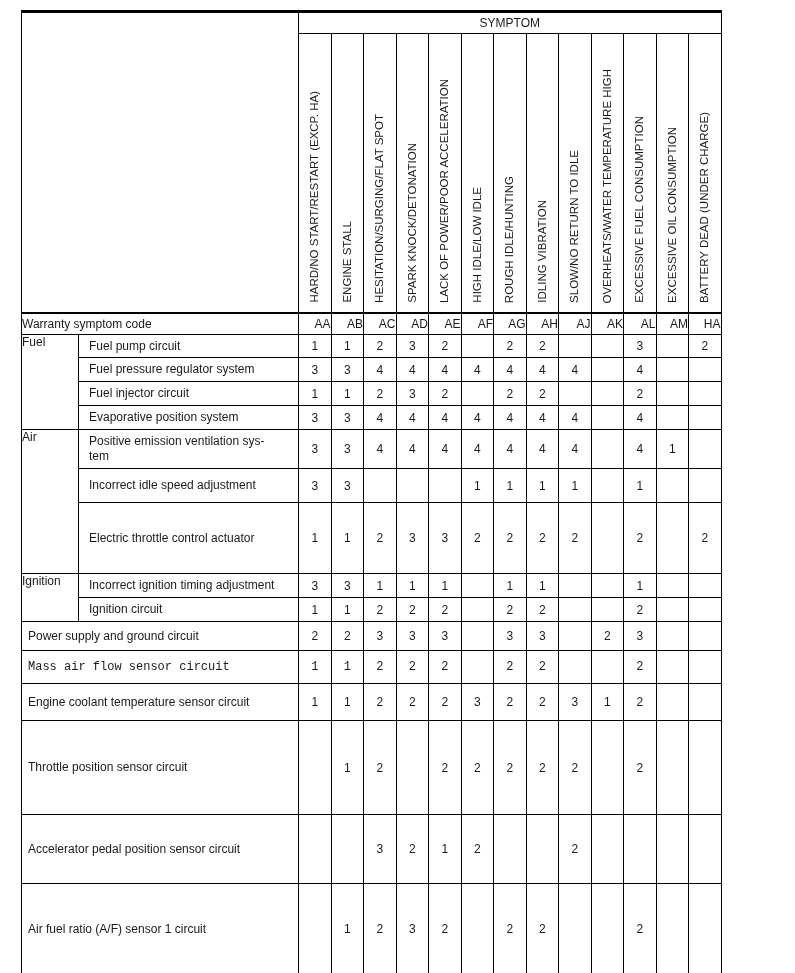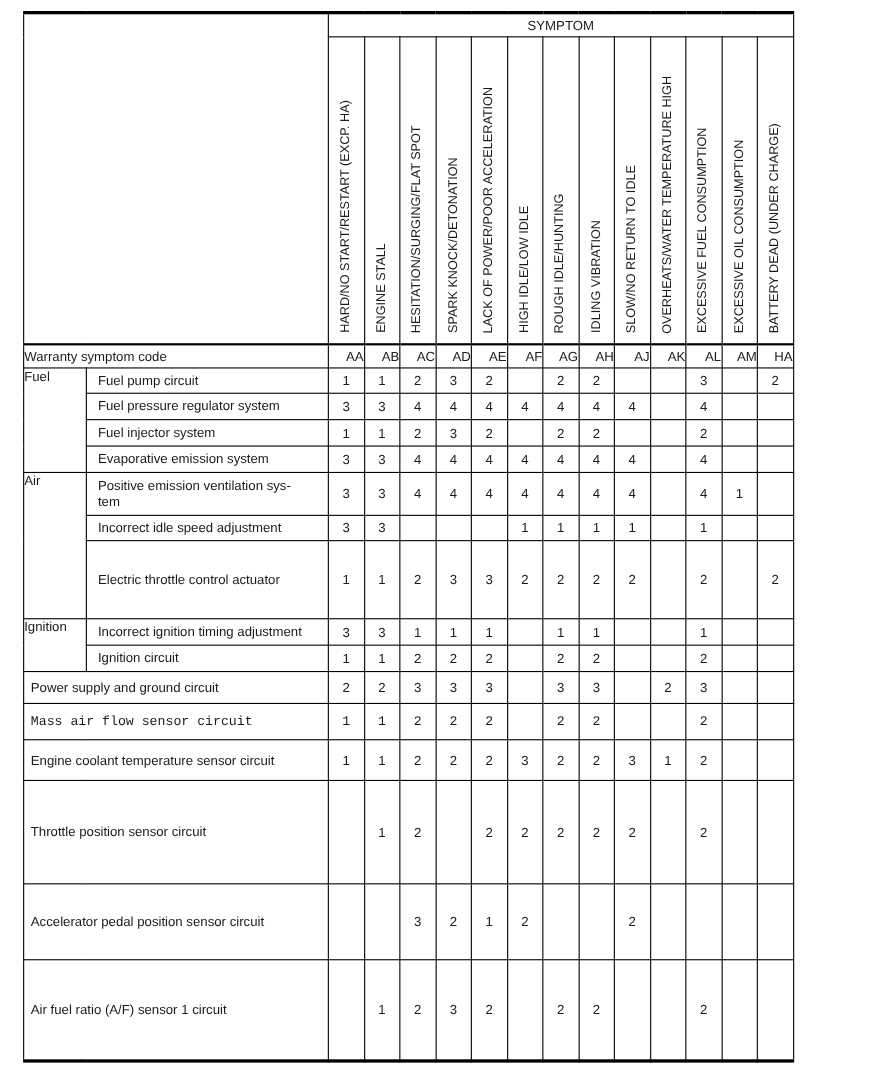--- a/index.html
+++ b/index.html
@@ -165,37 +165,37 @@
             <td class="val-cell">4</td>
             <td class="val-cell">4</td>
             <td class="val-cell">4</td>
             <td class="val-cell">4</td>
             <td class="val-cell"></td>
             <td class="val-cell">4</td>
             <td class="val-cell"></td>
             <td class="val-cell"></td>
           </tr>
           <tr style="height: 24px;">
-            <td class="label-cell desc">Fuel injector system</td>
+            <td class="label-cell desc">Fuel injector circuit</td>
             <td class="val-cell">1</td>
             <td class="val-cell">1</td>
             <td class="val-cell">2</td>
             <td class="val-cell">3</td>
             <td class="val-cell">2</td>
             <td class="val-cell"></td>
             <td class="val-cell">2</td>
             <td class="val-cell">2</td>
             <td class="val-cell"></td>
             <td class="val-cell"></td>
             <td class="val-cell">2</td>
             <td class="val-cell"></td>
             <td class="val-cell"></td>
           </tr>
           <tr style="height: 24px;">
-            <td class="label-cell desc">Evaporative emission system</td>
+            <td class="label-cell desc">Evaporative position system</td>
             <td class="val-cell">3</td>
             <td class="val-cell">3</td>
             <td class="val-cell">4</td>
             <td class="val-cell">4</td>
             <td class="val-cell">4</td>
             <td class="val-cell">4</td>
             <td class="val-cell">4</td>
             <td class="val-cell">4</td>
             <td class="val-cell">4</td>
             <td class="val-cell"></td>
@@ -214,21 +214,21 @@
             <td class="val-cell">4</td>
             <td class="val-cell">4</td>
             <td class="val-cell">4</td>
             <td class="val-cell">4</td>
             <td class="val-cell">4</td>
             <td class="val-cell"></td>
             <td class="val-cell">4</td>
             <td class="val-cell">1</td>
             <td class="val-cell"></td>
           </tr>
-          <tr style="height: 23px;">
+          <tr style="height: 34px;">
             <td class="label-cell desc">Incorrect idle speed adjustment</td>
             <td class="val-cell">3</td>
             <td class="val-cell">3</td>
             <td class="val-cell"></td>
             <td class="val-cell"></td>
             <td class="val-cell"></td>
             <td class="val-cell">1</td>
             <td class="val-cell">1</td>
             <td class="val-cell">1</td>
             <td class="val-cell">1</td>

